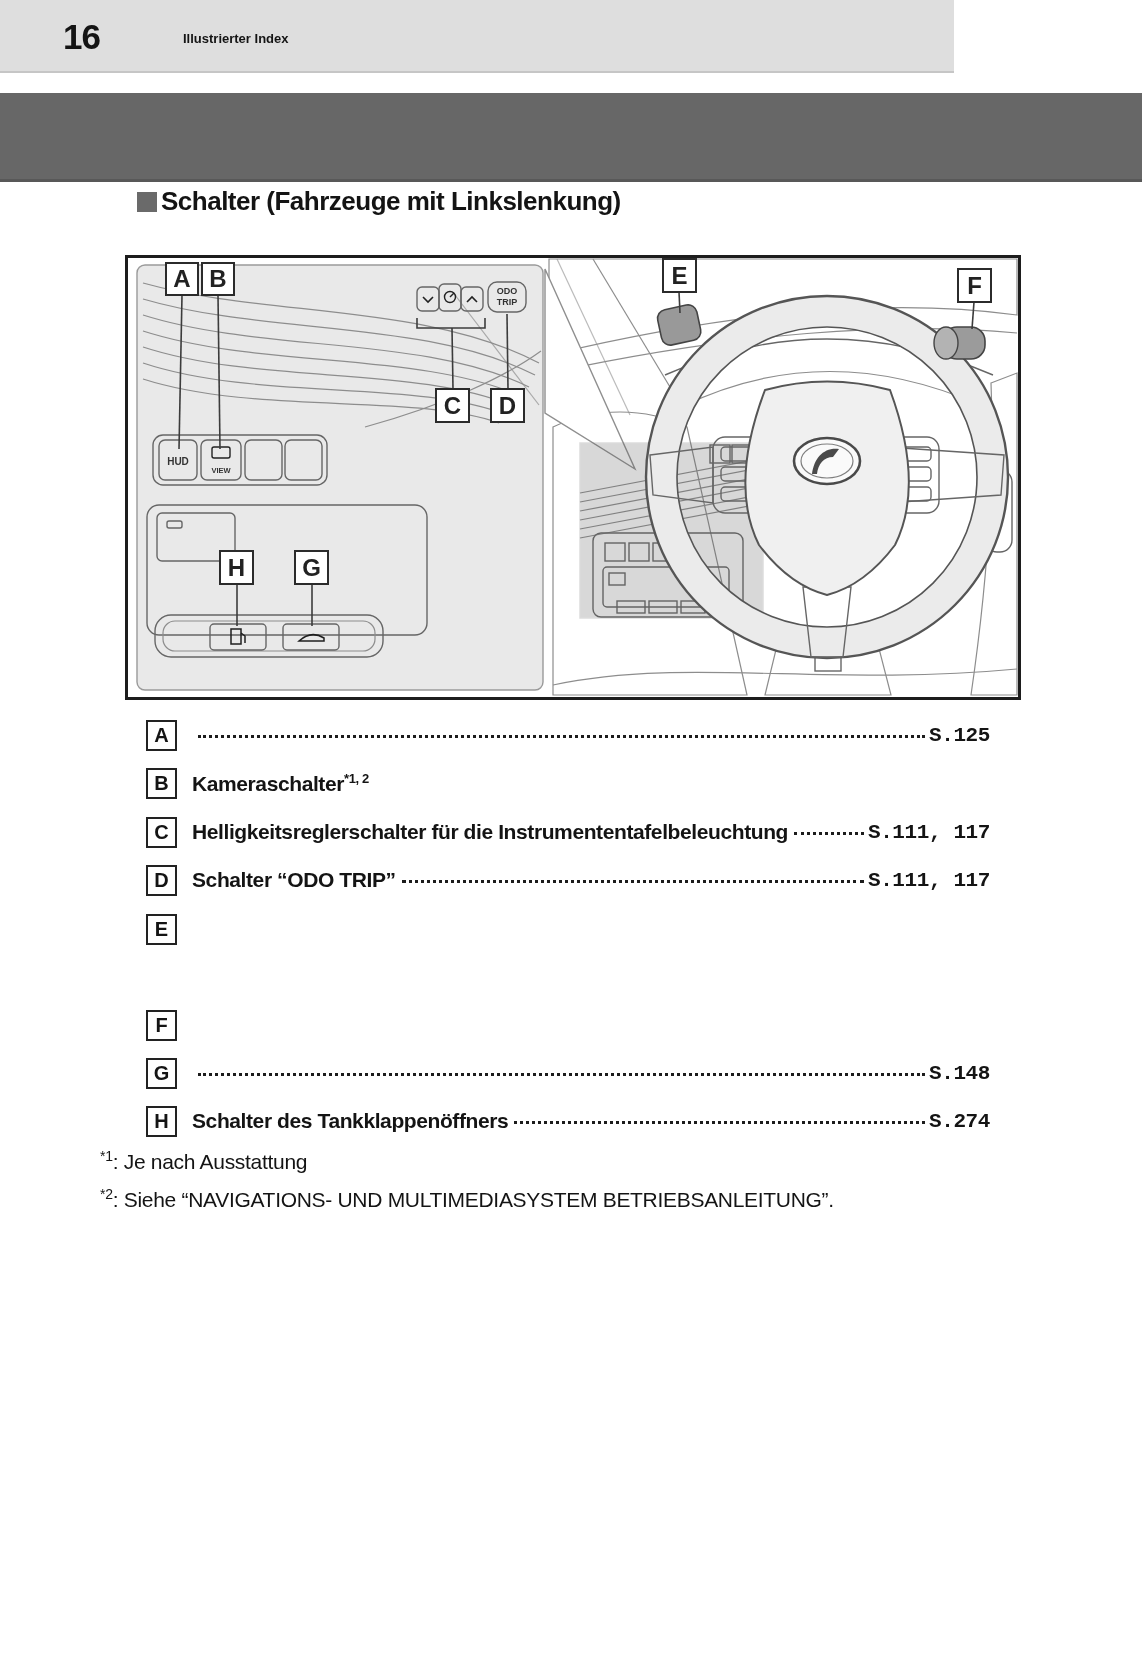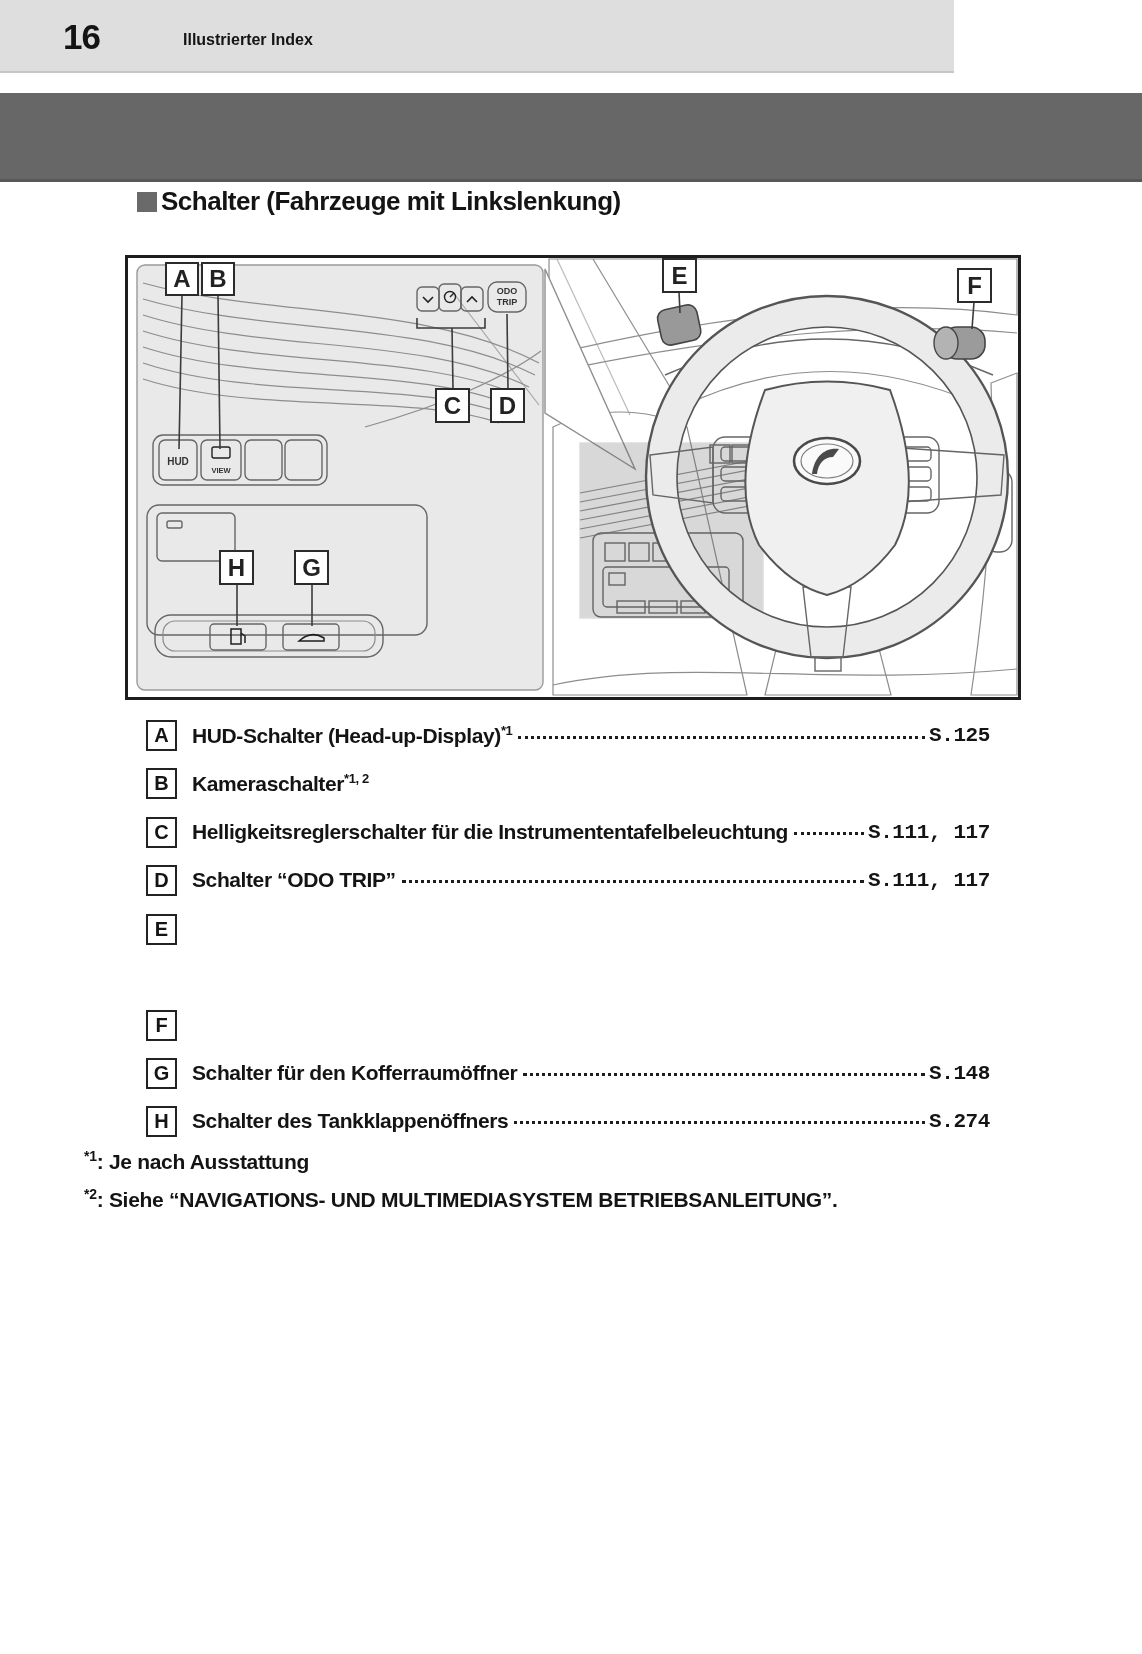--- a/index.html
+++ b/index.html
@@ -3,21 +3,21 @@
 <meta charset="utf-8">
 <style>
   html,body{margin:0;padding:0;}
   body{
     width:1142px;height:1654px;position:relative;background:#ffffff;
     font-family:"Liberation Sans", sans-serif;color:#141414;overflow:hidden;
   }
   
   .header-band{position:absolute;left:0;top:0;width:954px;height:71px;background:#dedede;border-bottom:2px solid #c6c6c6;}
   .page-number{position:absolute;left:63px;top:17px;font-size:35px;font-weight:700;letter-spacing:-1px;}
-  .chapter-title{position:absolute;left:183px;top:31px;font-size:16px;font-weight:700;}
+  .chapter-title{position:absolute;left:183px;top:31px;font-size:13px;font-weight:700;}
   
   .chapter-banner{position:absolute;left:0;top:93px;width:1142px;height:86px;background:#676767;border-bottom:3px solid #585858;}
   
   .section-heading{position:absolute;left:137px;top:186px;display:flex;align-items:center;font-size:26px;font-weight:700;letter-spacing:-0.5px;}
   .section-heading .square{width:20px;height:20px;background:#6a6a6a;margin-right:4px;flex:none;}
   
   .figure-wrap{position:absolute;left:125px;top:255px;width:896px;height:445px;}
   .figure-wrap svg{display:block;}
   .co-box{fill:#ffffff;stroke:#2b2b2b;stroke-width:2;}
   .co-letter{font-family:"Liberation Sans",sans-serif;font-size:24px;font-weight:700;fill:#222;}
@@ -29,21 +29,21 @@
   .row{position:absolute;left:146px;width:844px;height:32px;display:flex;align-items:center;}
   .badge{width:27px;height:27px;border:2px solid #222;display:flex;align-items:center;justify-content:center;
          font-size:20px;font-weight:700;margin-right:15px;flex:none;background:#fff;}
   .row.sub .badge{border:none;background:transparent;}
   .entry{flex:1;display:flex;align-items:center;min-width:0;}
   .txt{font-size:21px;font-weight:700;letter-spacing:-0.4px;white-space:nowrap;}
   .txt sup{font-size:13px;font-weight:700;}
   .dots{flex:1 1 14px;min-width:12px;align-self:flex-end;margin:0 4px 9px 6px;border-bottom:3px dotted #1c1c1c;}
   .pg{font-size:21px;font-weight:700;letter-spacing:-0.4px;white-space:nowrap;font-family:Liberation Mono, monospace;}
   
-  .fn{position:absolute;left:84px;font-size:21px;font-weight:700;letter-spacing:-0.3px;white-space:nowrap;}
+  .fn{position:absolute;left:100px;font-size:21px;font-weight:400;letter-spacing:-0.3px;white-space:nowrap;}
   .fn sup{font-size:14px;}
 </style>
 </head>
 <body>
 
 <div class="header-band">
   <div class="page-number">16</div>
   <div class="chapter-title">Illustrierter Index</div>
 </div>
 
@@ -232,21 +232,20 @@
     <text x="111.5" y="321" text-anchor="middle" class="co-letter">H</text>
     <rect x="170" y="296" width="33" height="33" class="co-box"></rect>
     <text x="186.5" y="321" text-anchor="middle" class="co-letter">G</text>
   </g>
 </svg>
 </div>
 
 <div class="row" style="top:719px">
   <span class="badge">A</span>
   <span class="entry">
-      <span class="txt"><span>HUD-Schalter (Head-up-Display)</span><sup>*1</sup></span>
   <span class="dots"></span>
   <span class="pg">S.125</span>
     </span>
 </div>
 <div class="row no-ref" style="top:767px">
   <span class="badge">B</span>
   <span class="entry">
       <span class="txt"><span>Kameraschalter</span><sup>*1, 2</sup></span>
     </span>
 </div>
@@ -271,21 +270,20 @@
 </div>
 <div class="row sub" style="top:961px">
   <span class="badge"></span>
 </div>
 <div class="row" style="top:1009px">
   <span class="badge">F</span>
 </div>
 <div class="row" style="top:1057px">
   <span class="badge">G</span>
   <span class="entry">
-      <span class="txt"><span>Schalter für den Kofferraumöffner</span></span>
   <span class="dots"></span>
   <span class="pg">S.148</span>
     </span>
 </div>
 <div class="row" style="top:1105px">
   <span class="badge">H</span>
   <span class="entry">
       <span class="txt"><span>Schalter des Tankklappenöffners</span></span>
   <span class="dots"></span>
   <span class="pg">S.274</span>

